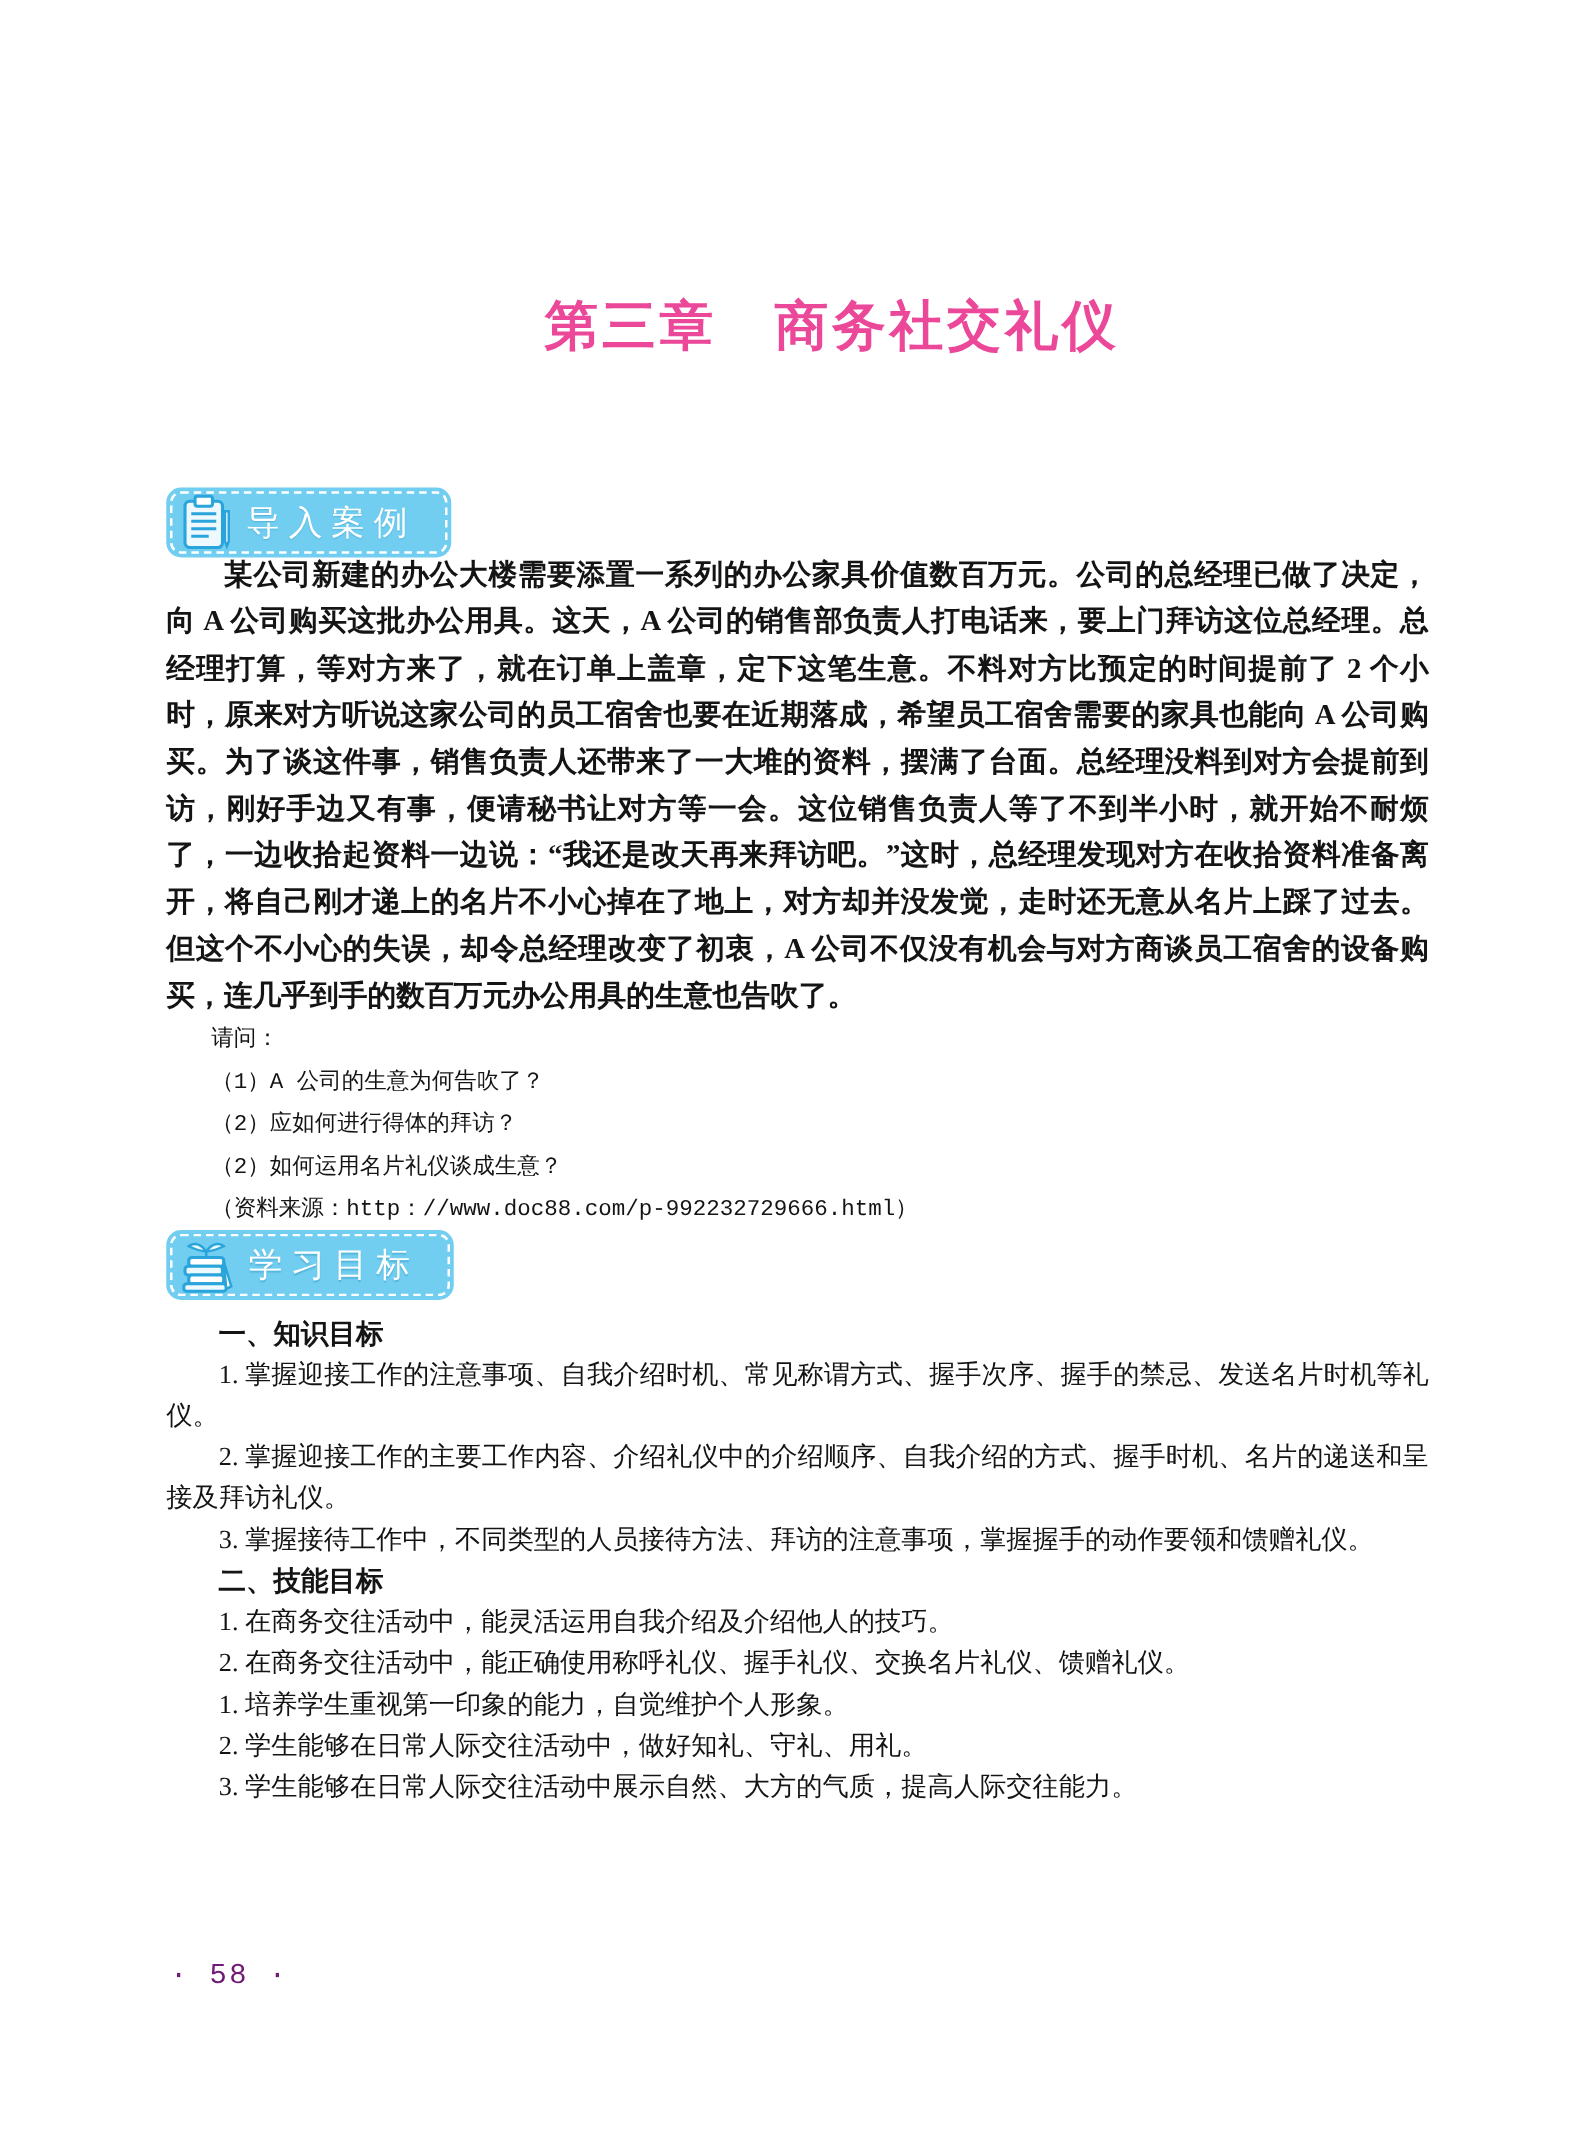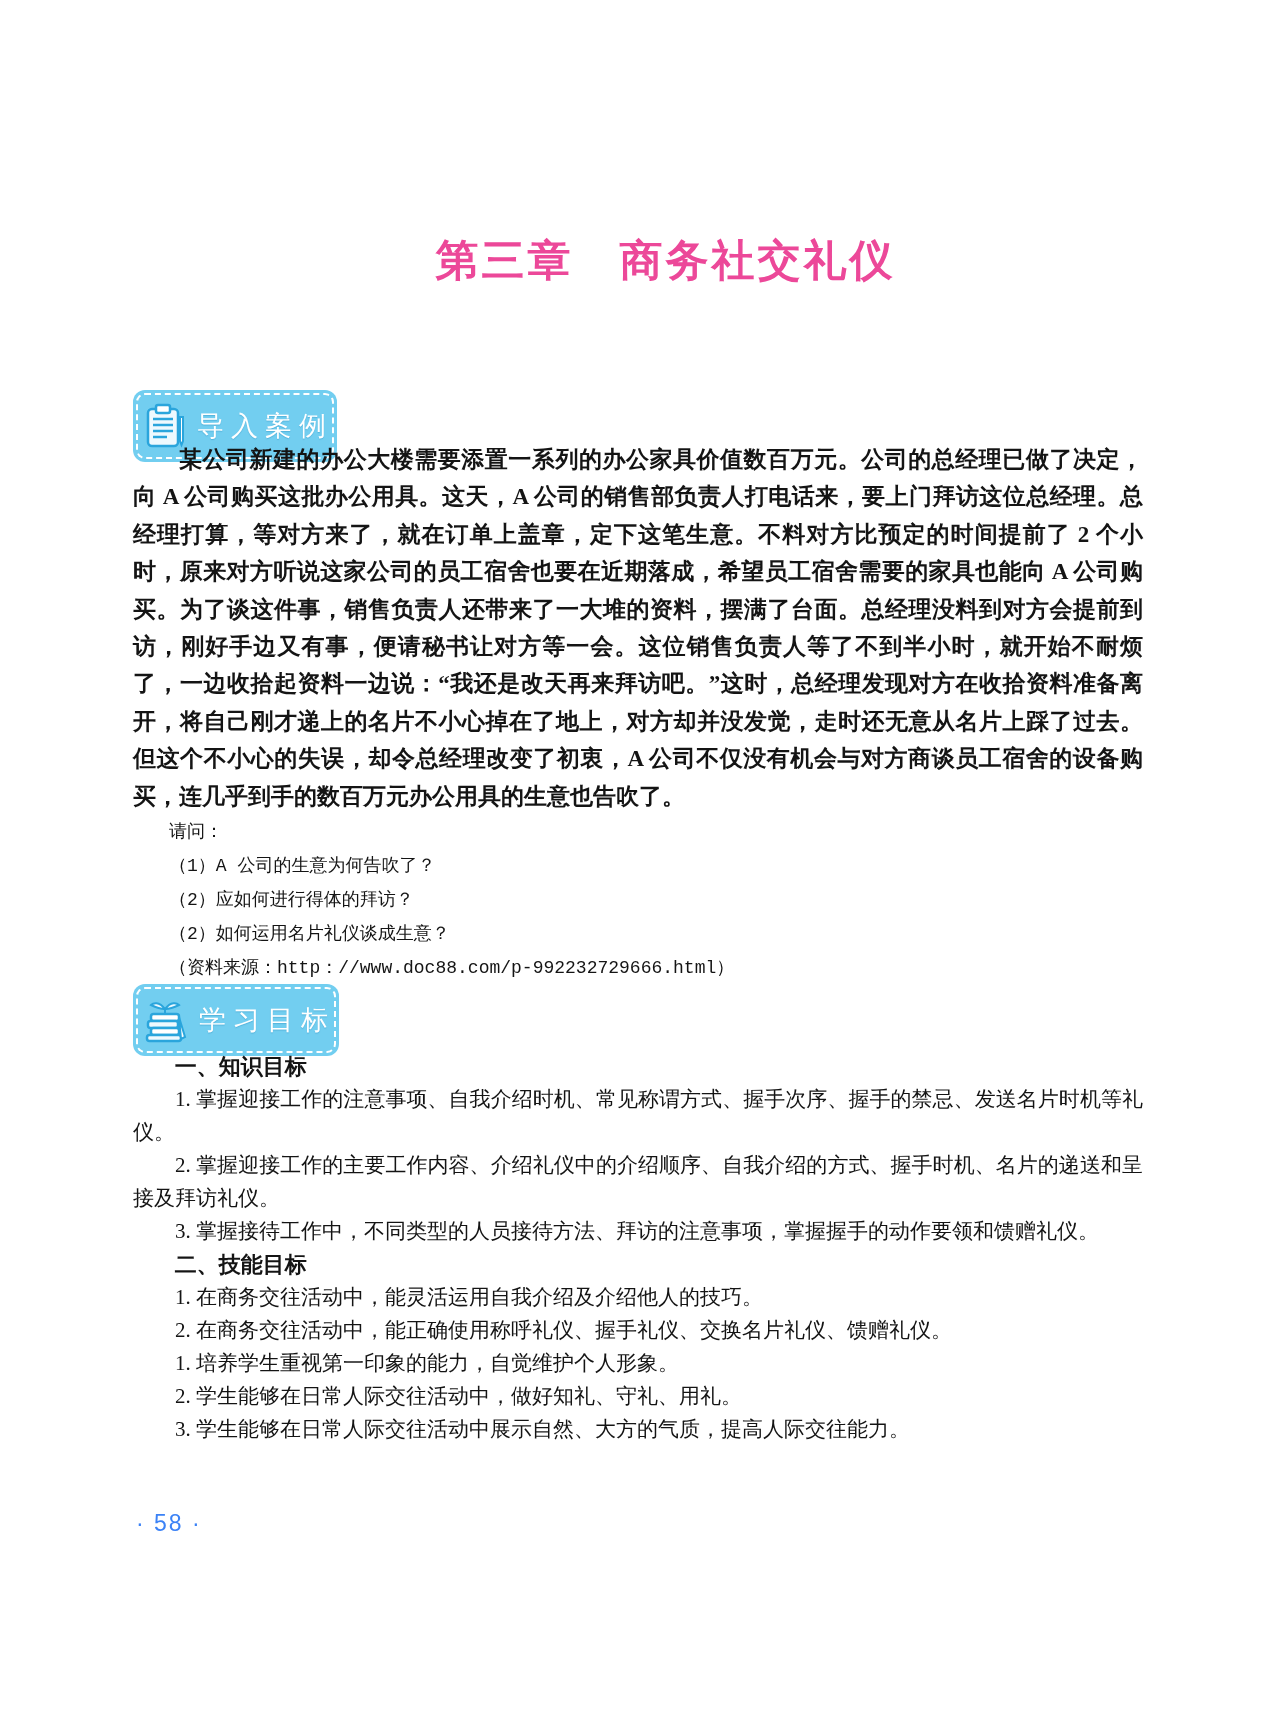--- a/index.html
+++ b/index.html
@@ -22,22 +22,22 @@
     letter-spacing:3px;
     font-family:"Liberation Serif", serif;
   }
 
   
   .badge {
     position:absolute; left:0;
     display:inline-flex; align-items:center; gap:10px;
     background:#72cef0;
     border-radius:12px;
-    padding:5px 4px 5px 12px;
-    height:72px; box-sizing:border-box;
+    padding:5px 28px 5px 12px;
+    height:56px; box-sizing:border-box;
   }
   .badge::before {
     content:""; position:absolute; inset:3px;
     border:2px dashed #ffffff; border-radius:9px;
     pointer-events:none;
   }
   .badge-label {
     color:#ffffff; font-size:27px; letter-spacing:7px;
     font-family:"Liberation Serif", serif;
     white-space:nowrap; line-height:1;
@@ -72,23 +72,23 @@
     text-indent:1.9em;
   }
   .obj-item {
     margin:0;
     font-size:21px; line-height:33px;
     text-align:justify; text-justify:inter-ideograph;
     text-indent:2em;
   }
 
   .page-number {
-    position:absolute; left:136px; top:1510px;
-    font-family:Liberation Sans, sans-serif;
-    font-size:23px; letter-spacing:2px; color:#3b82f6;
+    position:absolute; left:136px; top:1567px;
+    font-family:Liberation Mono, monospace;
+    font-size:23px; letter-spacing:2px; color:#701a75;
   }
 </style>
 </head>
 <body>
 
 <div class="page">
 
   <h1 class="chapter-title">第三章　商务社交礼仪</h1>
 
   <div class="content">

